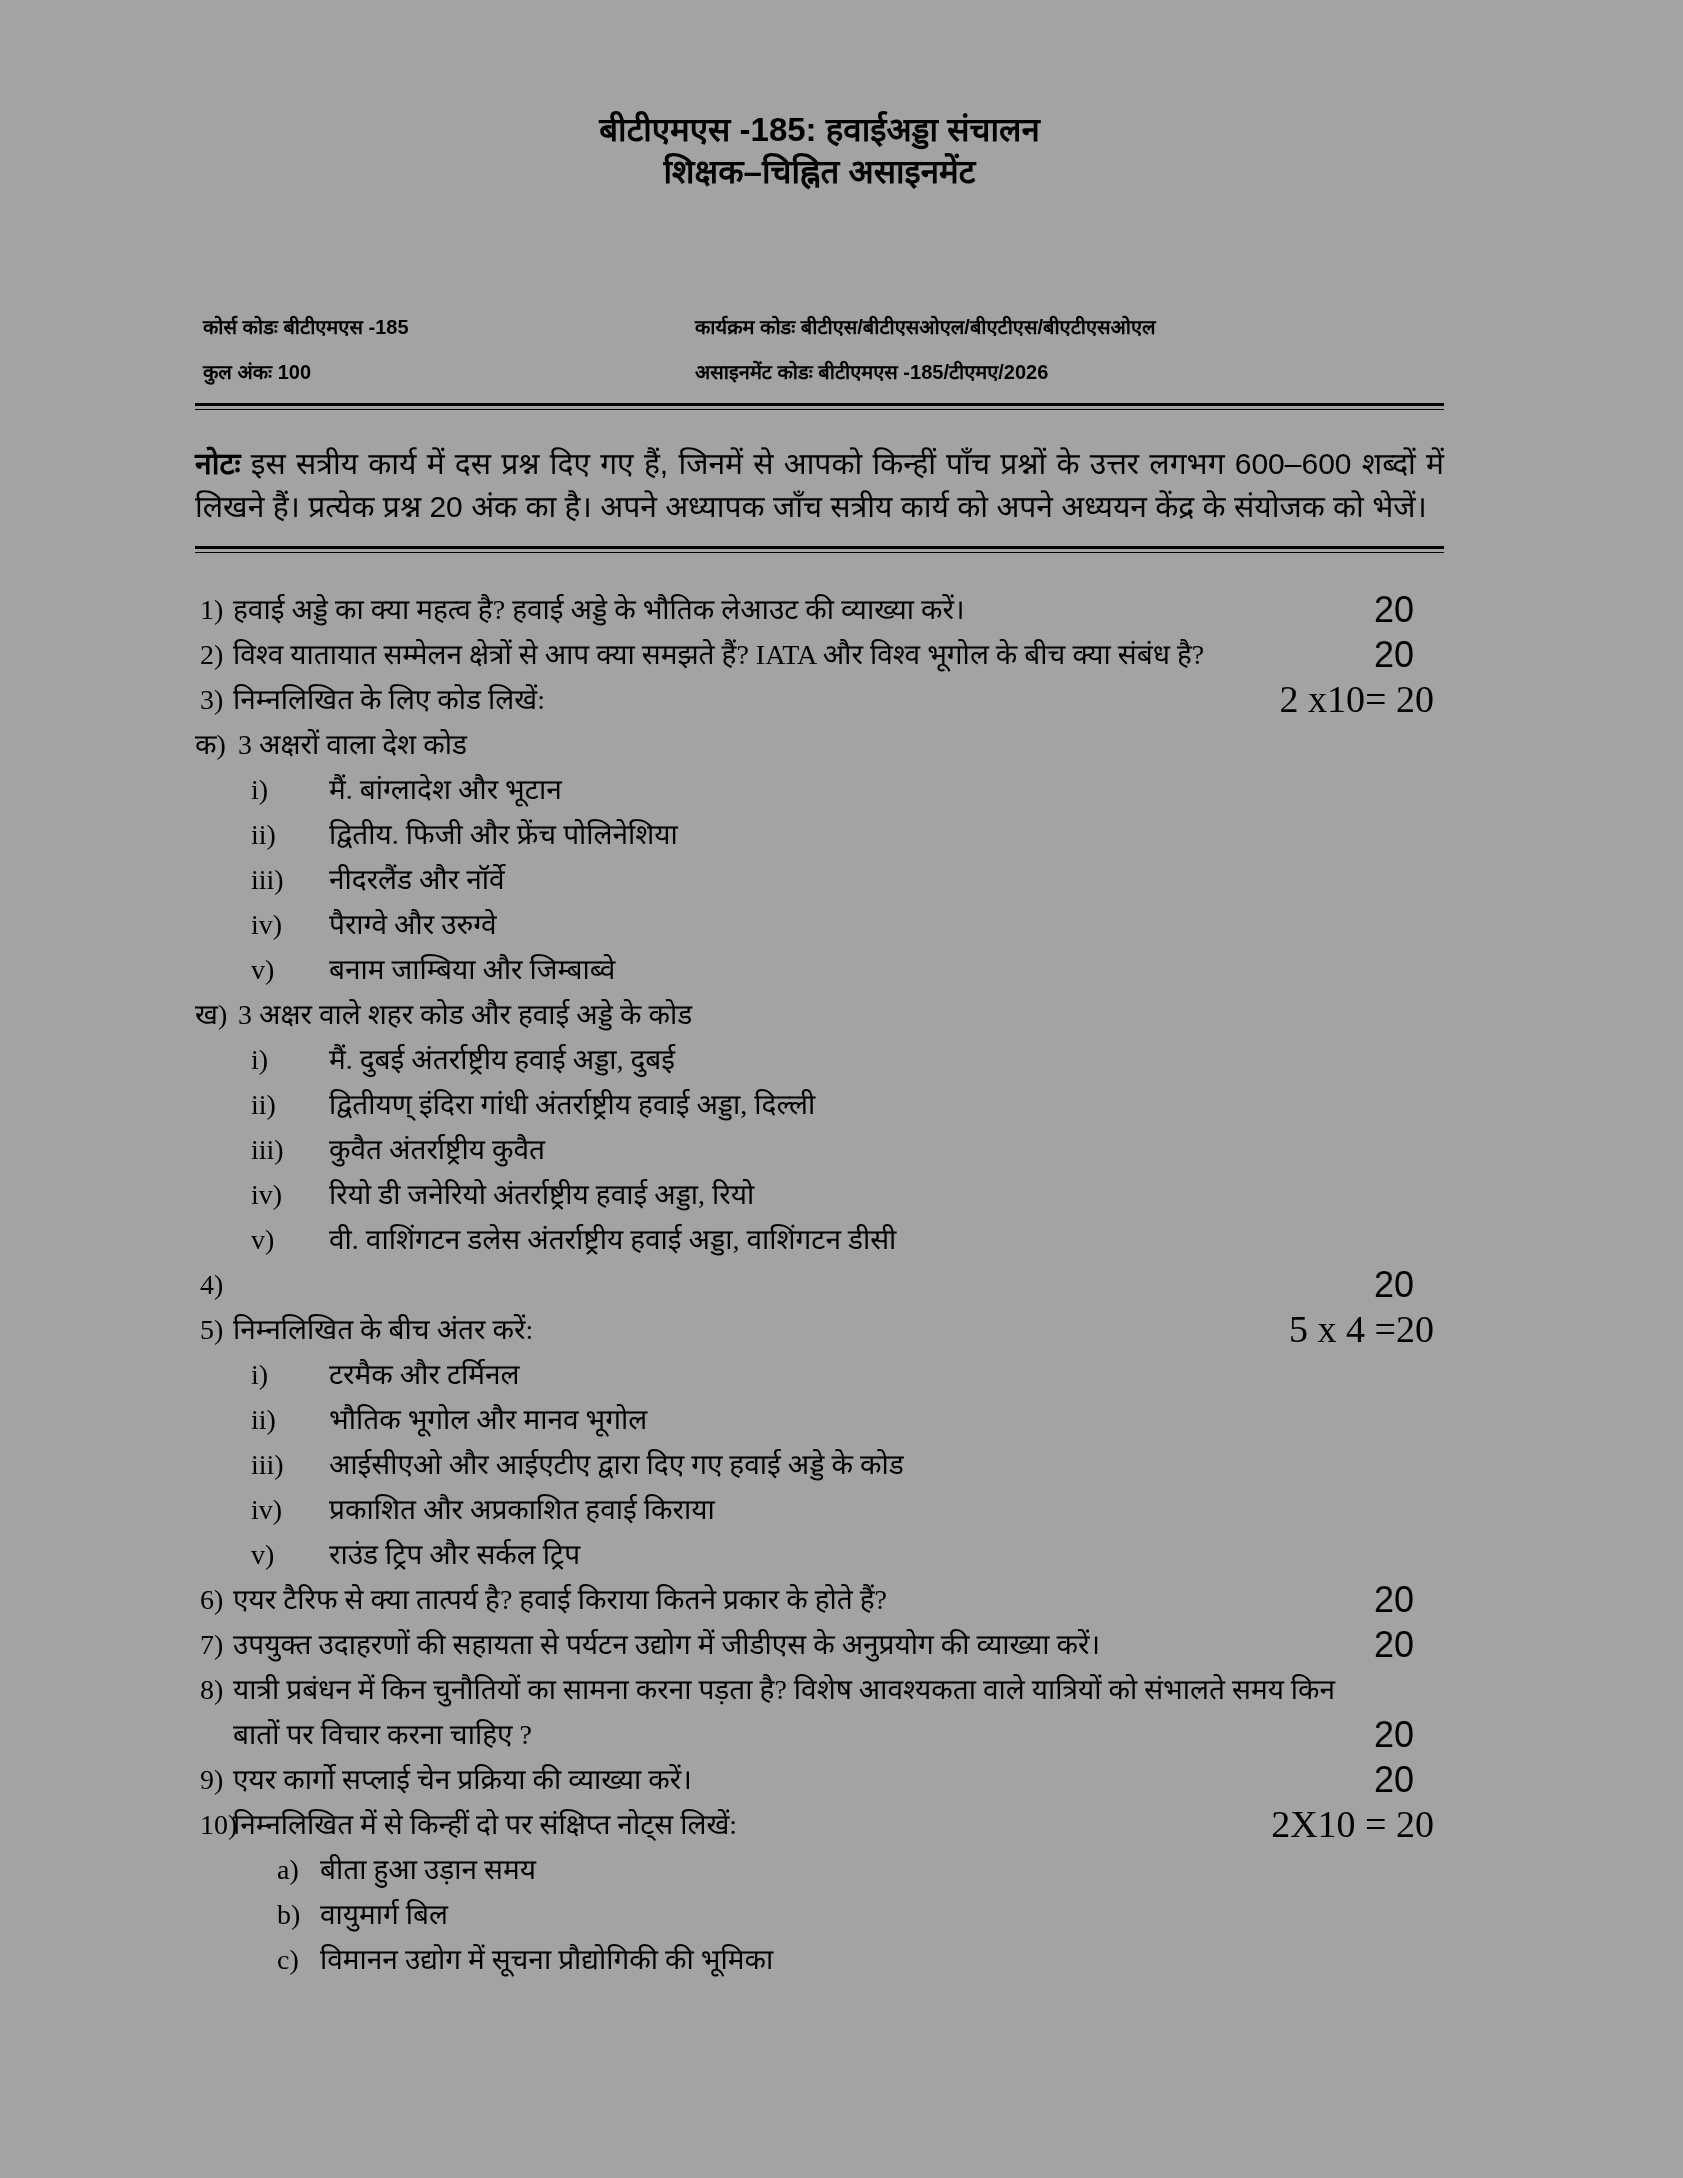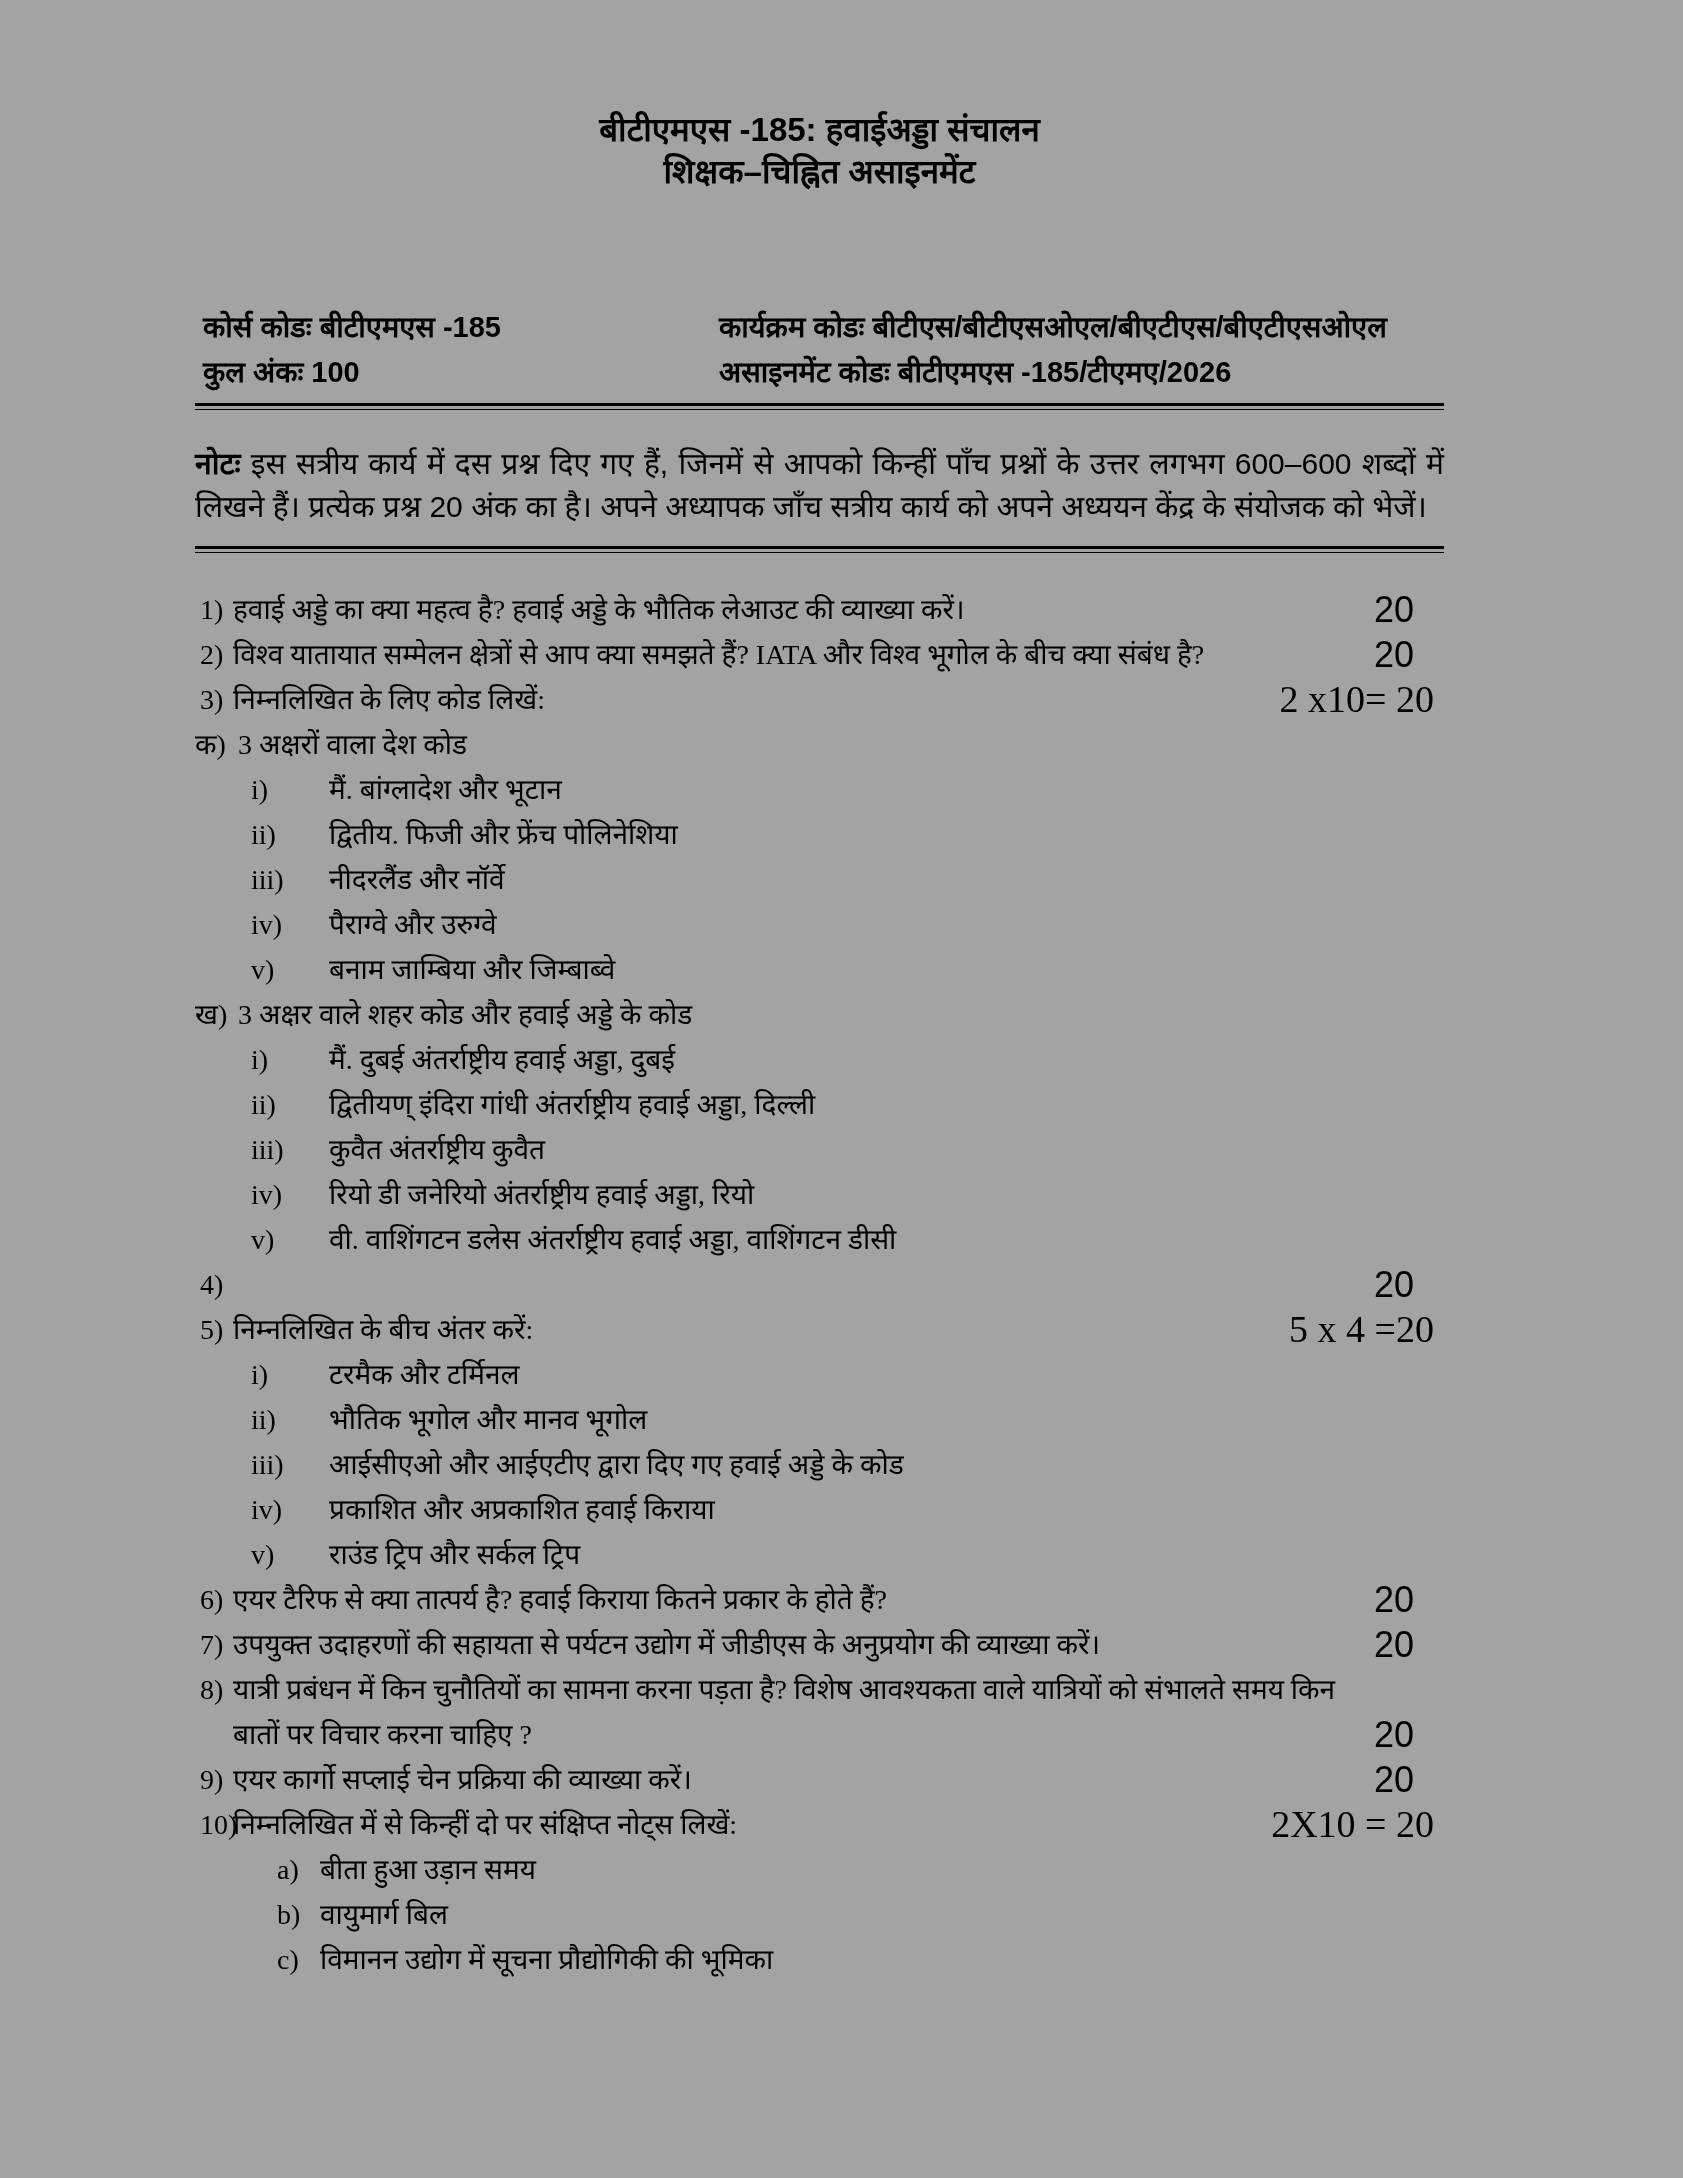--- a/index.html
+++ b/index.html
@@ -2,24 +2,24 @@
 <html><head>
 <meta charset="utf-8">
 <style>
   html,body{margin:0;padding:0;background:#ffffff;}
   .page{position:relative;width:1683px;height:2178px;background:#a3a3a3;color:#000;overflow:hidden;}
 
   .title-block{position:absolute;top:109px;left:195px;width:1249px;text-align:center;
     font-family:"Liberation Sans","DejaVu Sans",sans-serif;font-weight:bold;font-size:33px;line-height:42px;}
 
   .meta{position:absolute;top:305px;left:195px;width:1249px;
-    font-family:"Liberation Sans","DejaVu Sans",sans-serif;font-weight:bold;font-size:29px;}
+    font-family:"Liberation Sans","DejaVu Sans",sans-serif;font-weight:bold;font-size:20px;}
   .meta-row{position:relative;height:45px;line-height:45px;}
   .meta-left{position:absolute;left:8px;white-space:nowrap;}
-  .meta-right{position:absolute;left:524px;white-space:nowrap;}
+  .meta-right{position:absolute;left:500px;white-space:nowrap;}
 
   .rule{position:absolute;left:195px;width:1249px;}
   .rule-double{border-top:3px solid #000;border-bottom:1px solid #000;height:3px;}
   .rule1{top:403px;}
   .rule2{top:546px;}
 
   .note{position:absolute;top:412px;left:195px;width:1249px;
     font-family:Liberation Sans, sans-serif;font-size:30px;line-height:43px;text-align:justify;}
   .note-label{font-weight:bold;}
 

